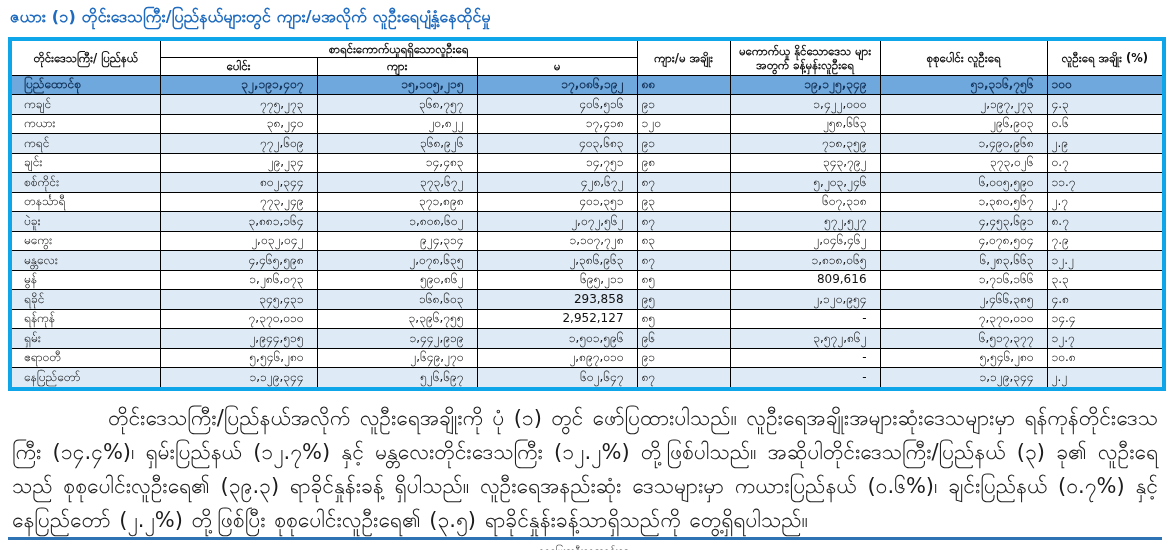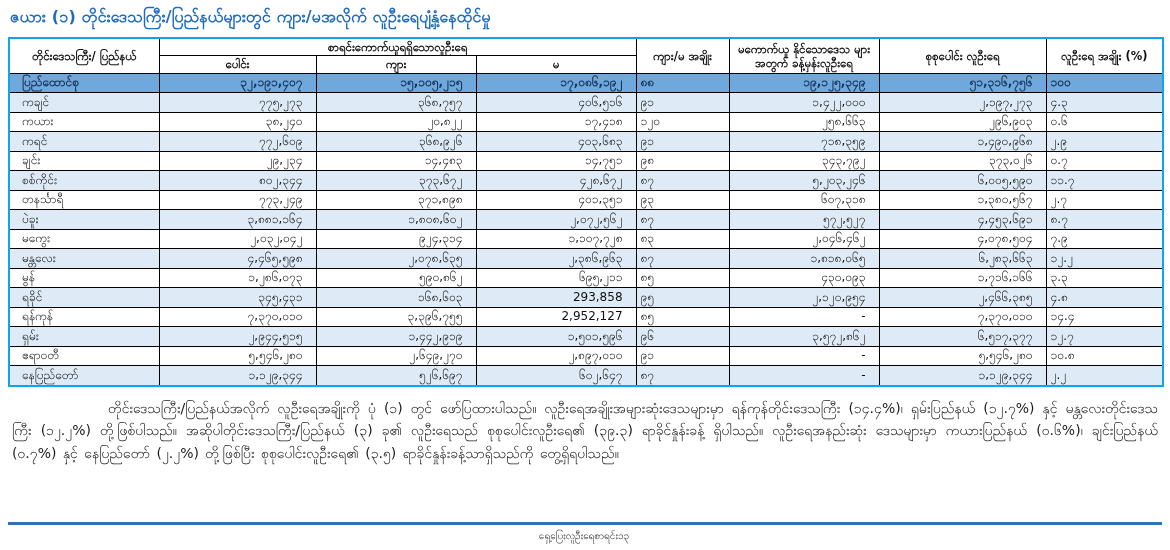--- a/index.html
+++ b/index.html
@@ -1,28 +1,28 @@
 <!DOCTYPE html>
 <html><head>
 <meta charset="utf-8">
 <style>
   html,body{margin:0;padding:0;background:#fff;}
   body{width:1170px;height:550px;font-family:"DejaVu Sans","Liberation Sans",sans-serif;color:#111;overflow:hidden;}
   .page{box-sizing:border-box;width:1170px;height:550px;padding:4px 8px 6px 8px;display:flex;flex-direction:column;}
   .title{font-size:16px;font-weight:bold;color:#1f6bbf;padding:2px 0 7px 2px;letter-spacing:.2px;}
-  table.pop{border-collapse:collapse;table-layout:fixed;width:1154px;border:2px solid #0ea5e9;}
+  table.pop{border-collapse:collapse;table-layout:fixed;width:1154px;border:4px solid #0ea5e9;}
   table.pop th,table.pop td{border:1px solid #000;overflow:hidden;}
   thead th{font-size:11.5px;font-weight:bold;text-align:center;vertical-align:middle;padding:1px 2px;line-height:1.25;background:#fff;}
   tbody td{font-size:12px;height:16.5px;line-height:1.15;padding:1px 4px;vertical-align:middle;}
   td.region{text-align:left;padding-left:12px;}
   td.num{text-align:right;padding-right:13px;}
   td.ctr{}
   tr.union td{background:#6fa8dc;font-weight:bold;color:#17365d;}
   tr.alt td{background:#deebf7;}
-  .para{margin:10px 4px 0 4px;font-size:14px;line-height:1.62;text-align:justify;color:#1c1c1c;text-indent:96px;font-weight:500;word-spacing:2px;}
+  .para{margin:10px 4px 0 4px;font-size:21px;line-height:1.62;text-align:justify;color:#1c1c1c;text-indent:96px;font-weight:500;word-spacing:2px;}
   .footer{margin-top:auto;}
   .rule{border-top:3px solid #2e74b5;margin:0 0 3px 0;}
   .footrow{display:flex;justify-content:center;font-size:10px;color:#222;padding:1px 4px 0 2px;}
 </style>
 </head>
 <body>
 
 <div class="page">
 
   <div class="title">ဇယား (၁) တိုင်းဒေသကြီး/ပြည်နယ်များတွင် ကျား/မအလိုက် လူဦးရေပျံ့နှံ့နေထိုင်မှု</div>
@@ -153,21 +153,21 @@
       <td class="num">၁,၈၁၈,၀၆၅</td>
       <td class="num">၆,၂၈၃,၆၆၃</td>
       <td class="ctr">၁၂.၂</td>
     </tr>
         <tr>
       <td class="region">မွန်</td>
       <td class="num">၁,၂၈၆,၀၇၃</td>
       <td class="num">၅၉၀,၈၆၂</td>
       <td class="num">၆၉၅,၂၁၁</td>
       <td class="ctr">၈၅</td>
-      <td class="num">၄၃၀,၀၉၃</td>
+      <td class="num">809,616</td>
       <td class="num">၁,၇၁၆,၁၆၆</td>
       <td class="ctr">၃.၃</td>
     </tr>
         <tr class="alt">
       <td class="region">ရခိုင်</td>
       <td class="num">၃၄၅,၄၃၁</td>
       <td class="num">၁၆၈,၆၀၃</td>
       <td class="num">293,858</td>
       <td class="ctr">၉၅</td>
       <td class="num">၂,၁၂၀,၉၅၄</td>

